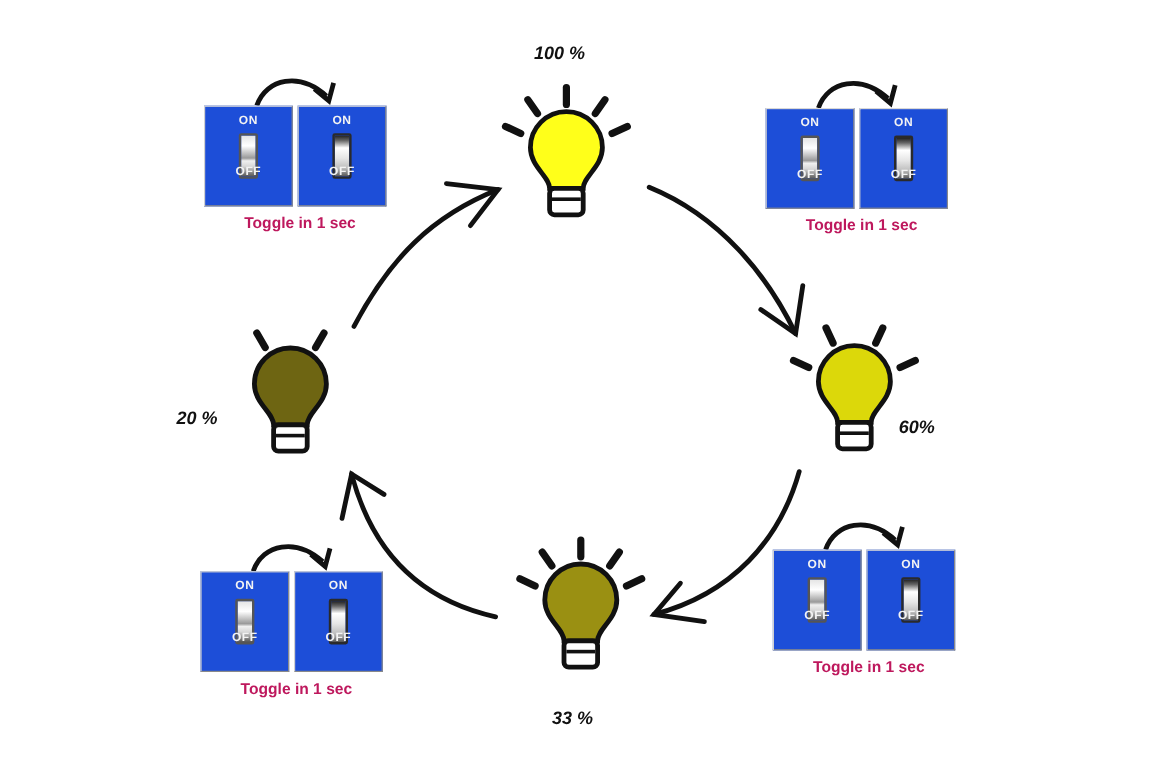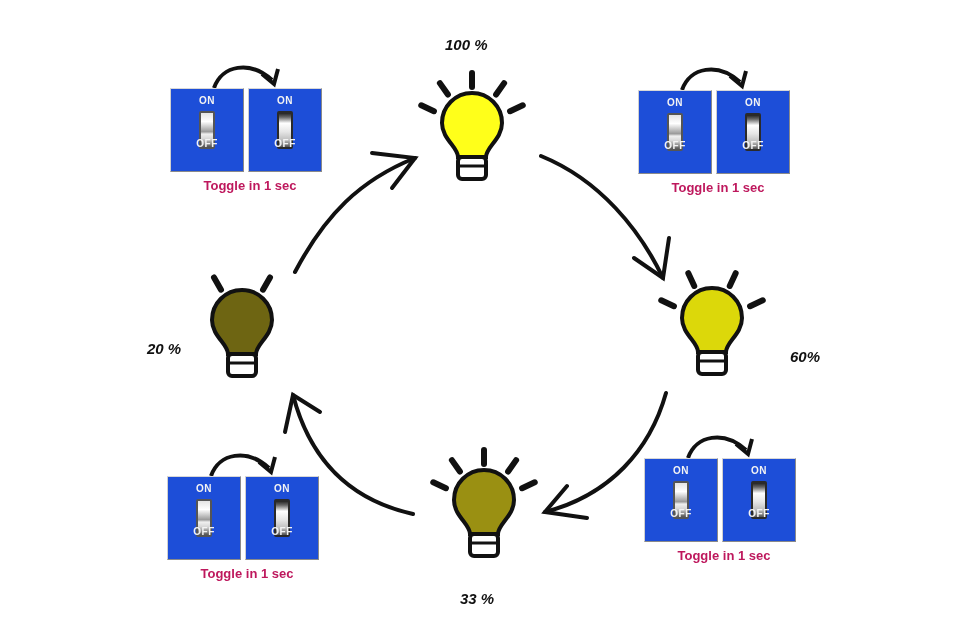--- a/index.html
+++ b/index.html
@@ -88,21 +88,21 @@
         <line x1="263" y1="289.6269330410536" x2="270" y2="277.5025773880714" stroke="#111" stroke-width="6" stroke-linecap="round"></line>
         <path d="M228,354 C228,344 212,336 212,320
           A30,30 0 1 1 272,320
           C272,336 256,344 256,354 Z" fill="#6e6512" stroke="#111" stroke-width="4"></path>
         <rect x="228" y="354" width="28" height="22" rx="4" fill="#fff" stroke="#111" stroke-width="4"></rect>
         <line x1="230" y1="363" x2="254" y2="363" stroke="#111" stroke-width="3"></line>
       </g>
     </svg>
 
   <div class="pct" style="left:445px;top:36px">100 %</div>
-  <div class="pct" style="left:790px;top:348px">60%</div>
+  <div class="pct" style="left:749px;top:348px">60%</div>
   <div class="pct" style="left:460px;top:590px">33 %</div>
   <div class="pct" style="left:147px;top:340px">20 %</div>
 
   <div class="toggle-group" style="left:170px;top:60px">
     <svg class="curl" viewBox="0 0 80 30">
       <path d="M4,28 C12,5 40,0 62,20" fill="none" stroke="#111" stroke-width="4"></path>
       <path d="M52,14 L64,24 L68,9" fill="none" stroke="#111" stroke-width="4"></path>
     </svg>
     <div class="panels">
       <div class="panel p1">

